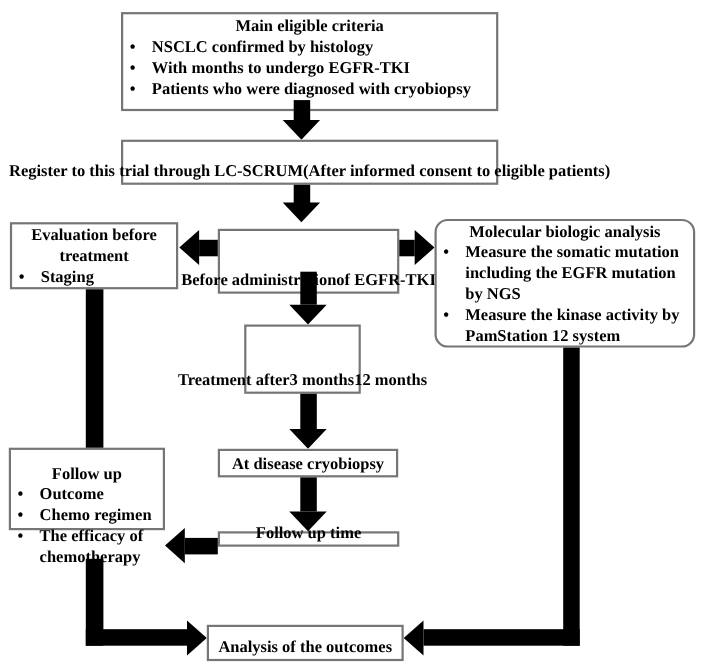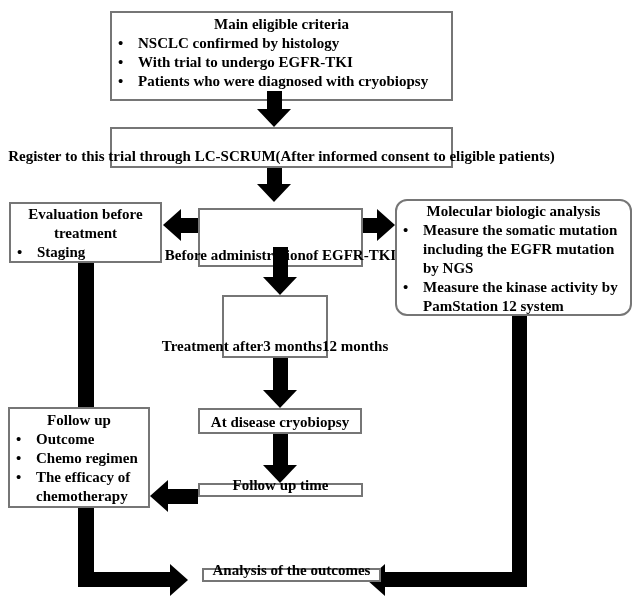--- a/index.html
+++ b/index.html
@@ -59,21 +59,21 @@
 <div class="canvas">
 
   <div class="fbox" style="left:110px; top:11px; width:343px; height:90px; padding-top:2px;">
     <div class="title">Main eligible criteria</div>
     <div class="brow">
       <span class="bullet">•</span>
       <span class="btext nowrap">NSCLC confirmed by histology</span>
     </div>
     <div class="brow">
       <span class="bullet">•</span>
-      <span class="btext nowrap">With trial to undergo EGFR-TKI</span>
+      <span class="btext nowrap">With months to undergo EGFR-TKI</span>
     </div>
     <div class="brow">
       <span class="bullet">•</span>
       <span class="btext nowrap">Patients who were diagnosed with cryobiopsy</span>
     </div>
   </div>
 
   <div class="shaft" style="left:267px; top:91px; width:15px; height:19px;"></div>
   <div class="head-down" style="left:257px; top:109px;"></div>
 
@@ -121,21 +121,21 @@
 
   <div class="fbox center" style="left:222px; top:295px; width:106px; height:63px;">
     <div class="nowrap">Treatment after</div>
     <div class="nowrap">3 months</div>
     <div class="nowrap">12 months</div>
   </div>
 
   <div class="shaft" style="left:273px; top:358px; width:15px; height:32px;"></div>
   <div class="head-down" style="left:263px; top:390px;"></div>
 
-  <div class="fbox" style="left:8px; top:407px; width:142px; height:101px; padding-top:2px;">
+  <div class="fbox" style="left:8px; top:407px; width:142px; height:75px; padding-top:13px;">
     <div class="title">Follow up</div>
     <div class="brow">
       <span class="bullet">•</span>
       <span class="btext">Outcome</span>
     </div>
     <div class="brow">
       <span class="bullet">•</span>
       <span class="btext">Chemo regimen</span>
     </div>
     <div class="brow">
@@ -161,17 +161,17 @@
   <div class="shaft" style="left:78px; top:263px; width:16px; height:144px;"></div>
 
   <div class="shaft" style="left:78px; top:508px; width:16px; height:79px;"></div>
   <div class="shaft" style="left:78px; top:572px; width:92px; height:15px;"></div>
   <div class="head-right" style="left:170px; top:564px;"></div>
 
   <div class="shaft" style="left:512px; top:316px; width:15px; height:271px;"></div>
   <div class="shaft" style="left:385px; top:572px; width:142px; height:15px;"></div>
   <div class="head-left" style="left:367px; top:564px;"></div>
 
-  <div class="fbox center" style="left:202px; top:568px; width:179px; height:14px;">
+  <div class="fbox center" style="left:188px; top:568px; width:179px; height:33px;">
     <div class="nowrap">Analysis of the outcomes</div>
   </div>
 
 </div>
 
 </body></html>

